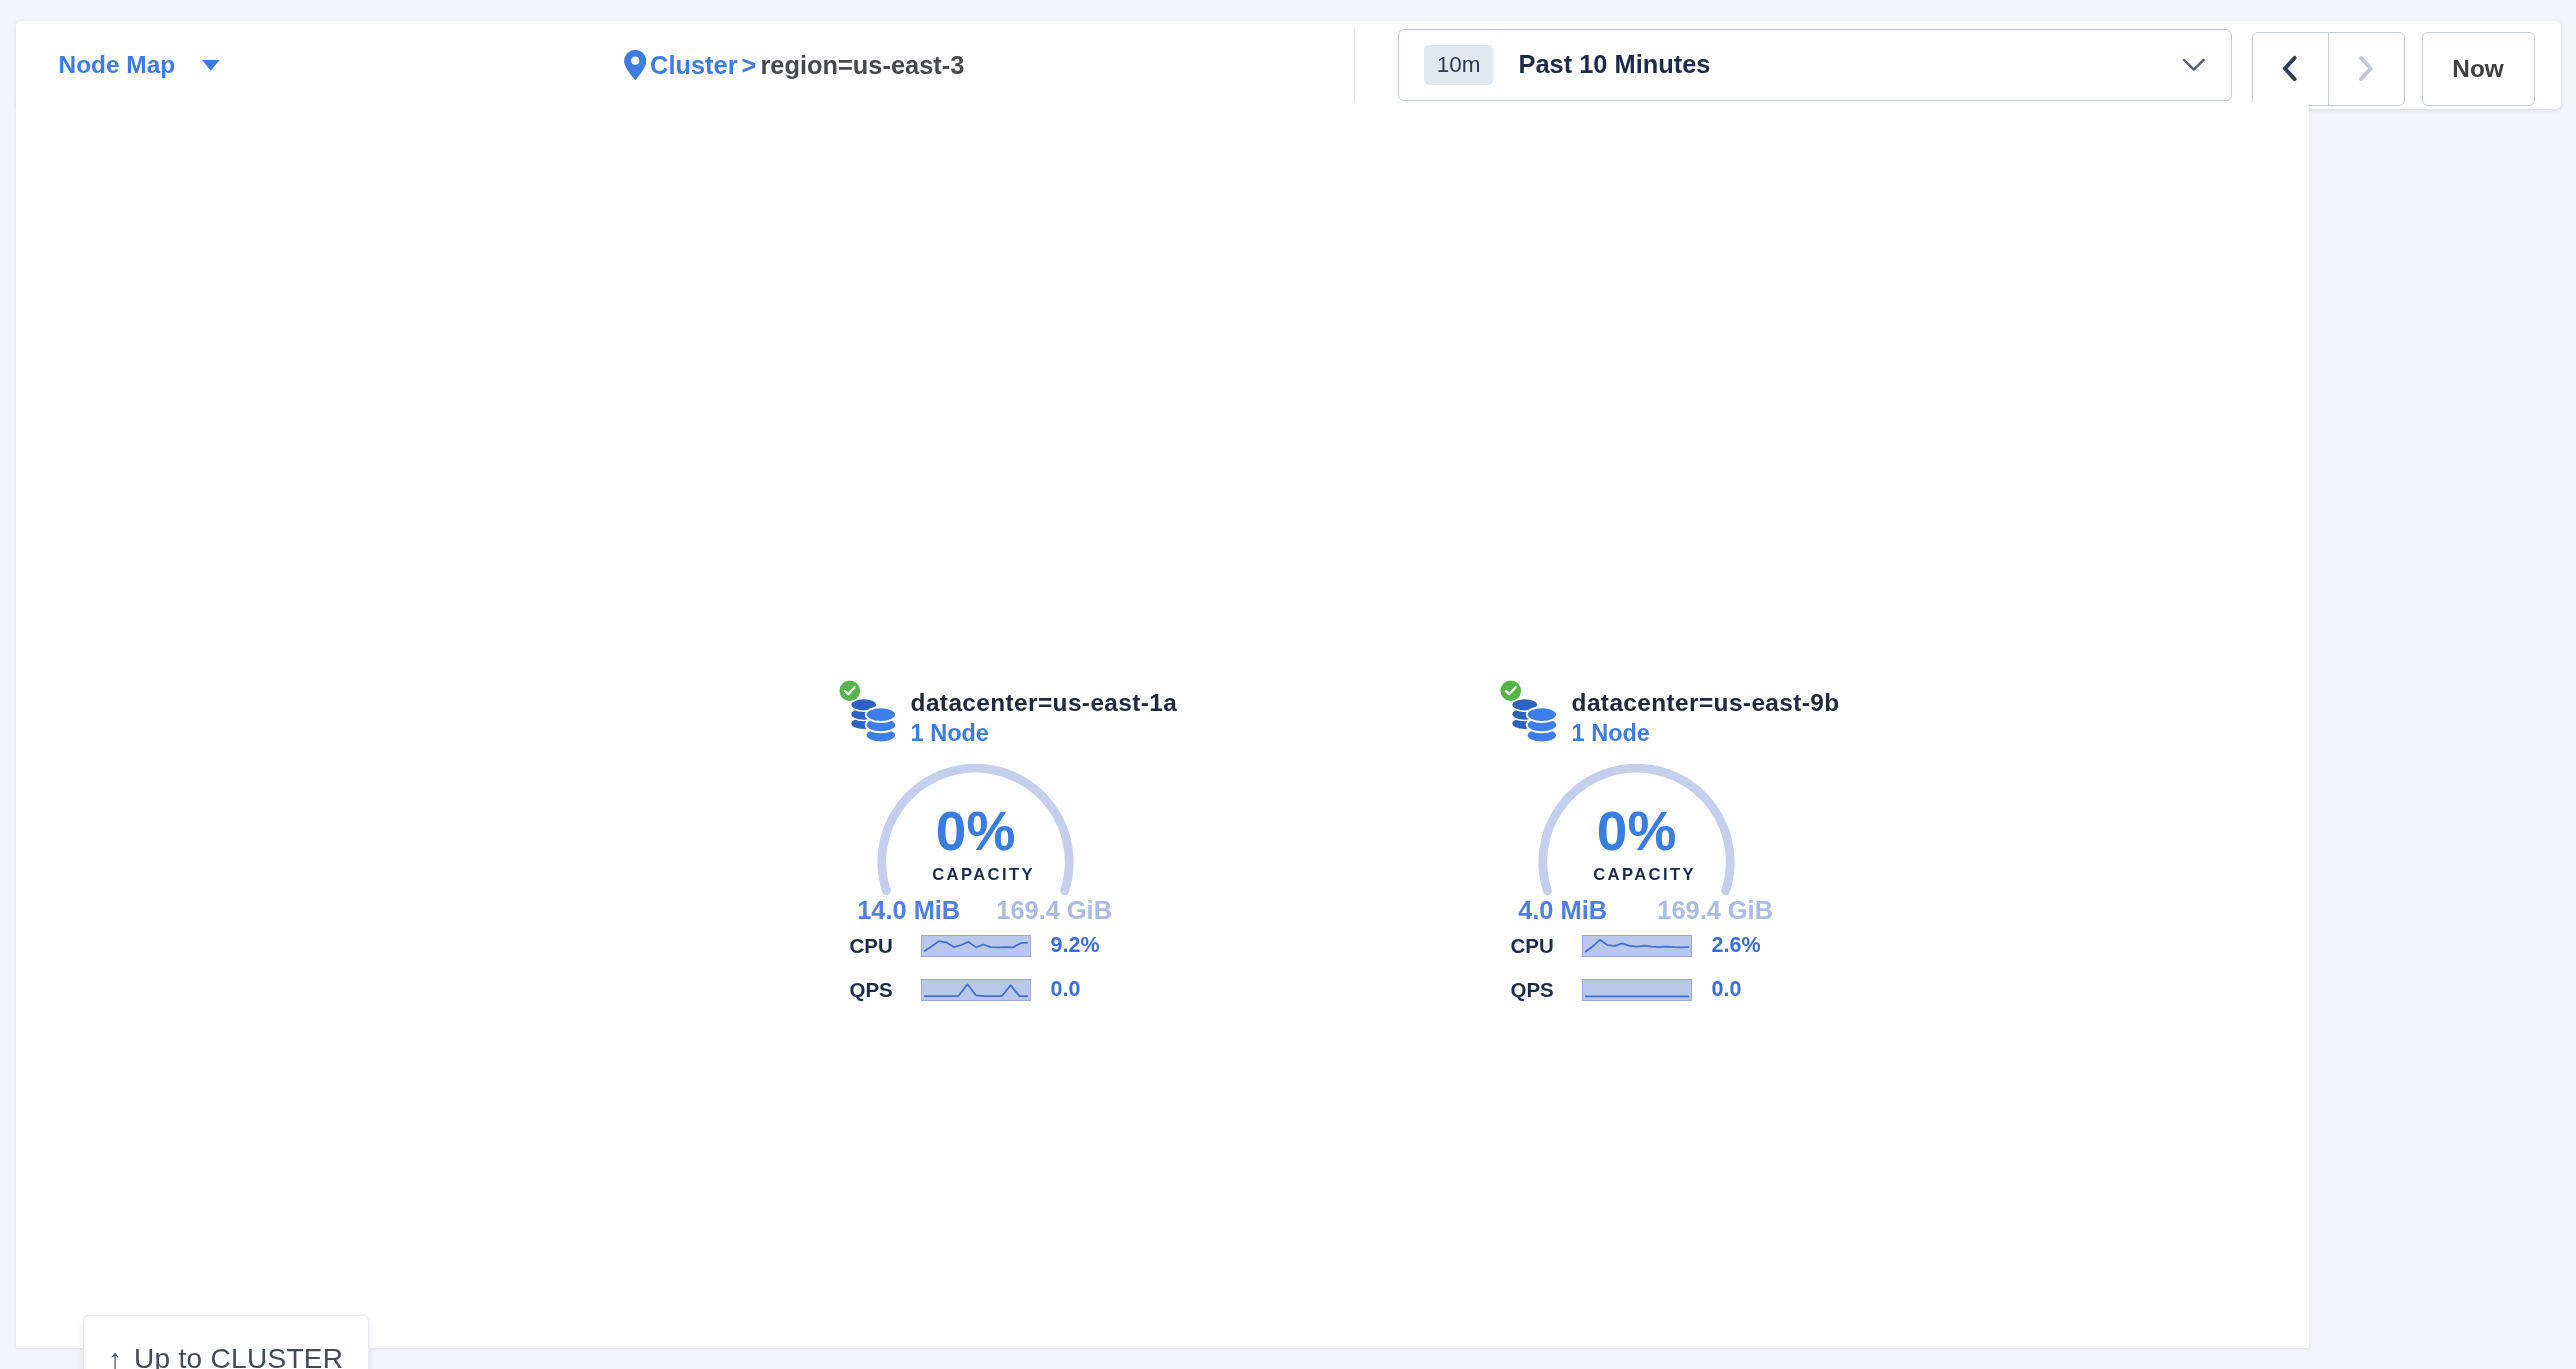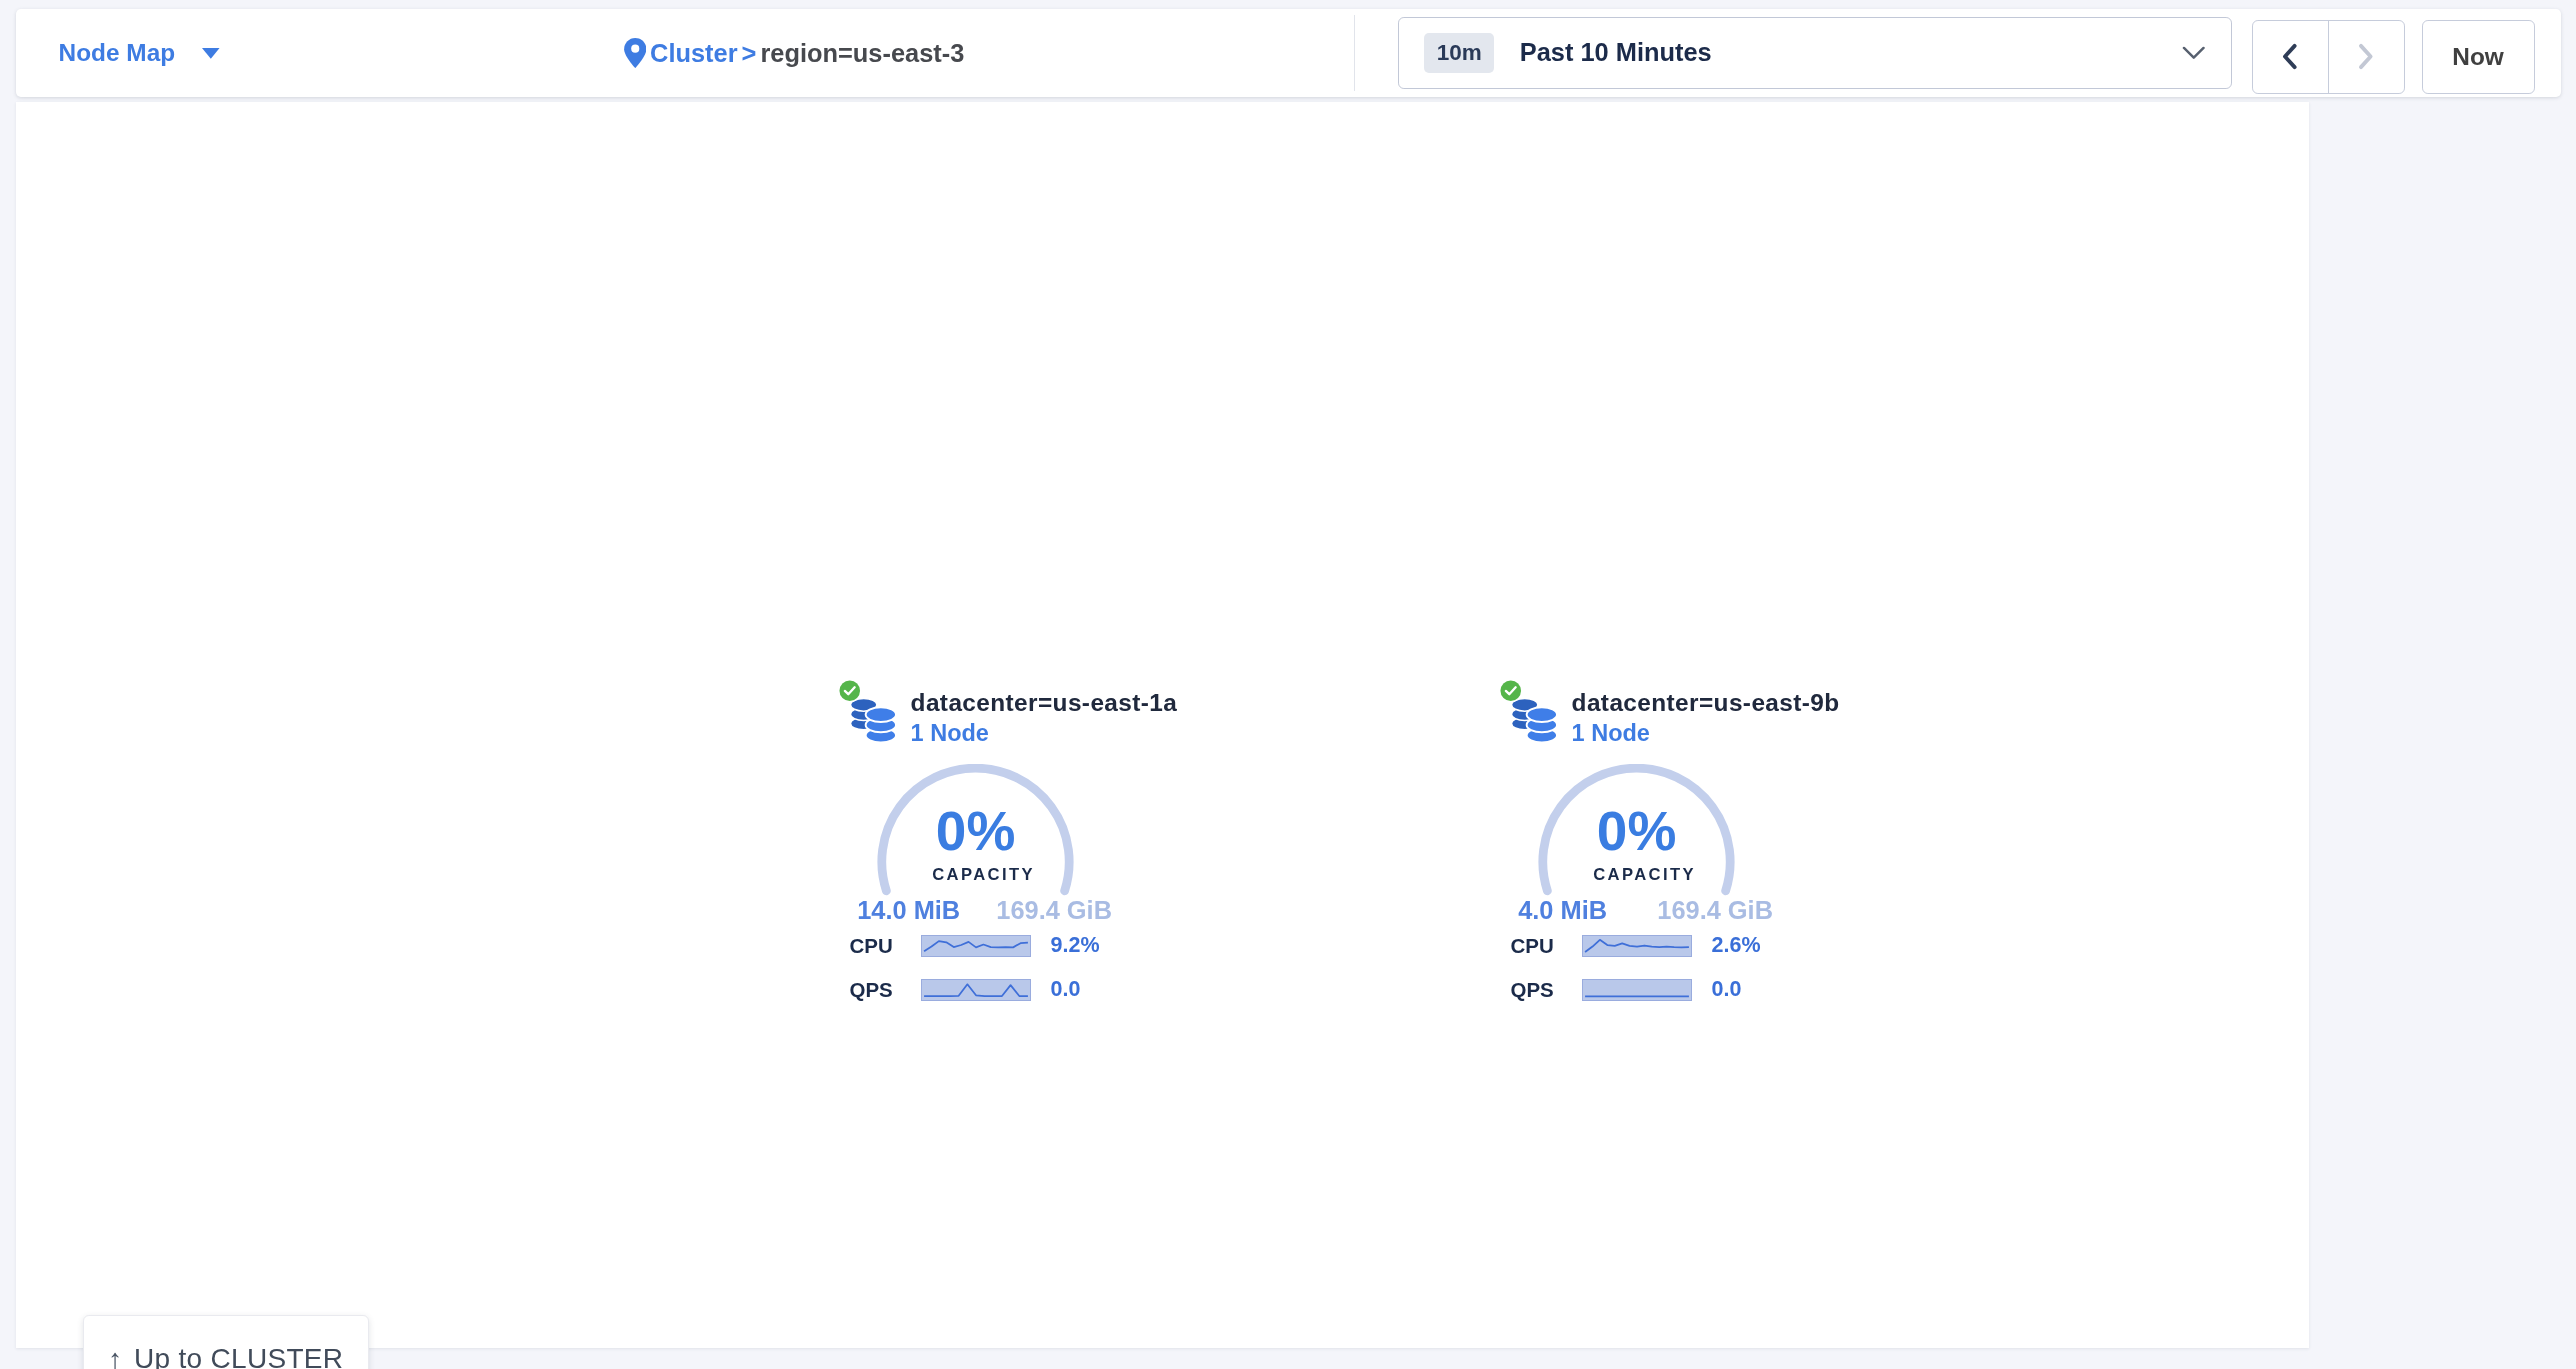--- a/index.html
+++ b/index.html
@@ -1,32 +1,32 @@
 <!DOCTYPE html>
 <html><head>
 <meta charset="utf-8">
 <style>
   html,body{margin:0;padding:0;}
   body{font-family:"Liberation Sans",sans-serif;background:#F4F5FA;}
   .screen{position:relative;width:2576px;height:1369px;background:#F4F5FA;overflow:hidden;}
 
   
-  .header{position:absolute;left:15.6px;top:9px;width:2545px;height:88px;background:#FFFFFF;
+  .header{position:absolute;left:15.6px;top:21px;width:2545px;height:88px;background:#FFFFFF;
           border-radius:4.9px;box-shadow:0 1px 3.9px rgba(60,70,90,0.18);}
   .view-select{position:absolute;left:43px;top:0;height:88px;display:flex;align-items:center;gap:25.4px;cursor:pointer;}
   .view-select .vlabel{color:#3E7CE2;font-size:24.4px;font-weight:600;}
   .breadcrumb{position:absolute;left:608px;top:0;height:88px;display:flex;align-items:center;gap:4px;}
   .crumb-link{color:#3E7CE2;font-size:25.4px;font-weight:600;text-decoration:none;cursor:pointer;}
   .crumb-sep{color:#3E7CE2;font-size:25.4px;font-weight:700;}
   .crumb-current{color:#47494E;font-size:25.4px;font-weight:700;}
   .header-divider{position:absolute;left:1338px;top:5.9px;bottom:5.9px;width:1px;background:#E1E4EB;}
   .time-select{position:absolute;left:1382px;top:7.8px;width:834px;height:72px;border:1px solid #C2C8D7;
                border-radius:5.9px;display:flex;align-items:center;padding:0 25.4px;box-sizing:border-box;
                gap:25.4px;background:#fff;cursor:pointer;}
-  .time-badge{background:#E3E7EE;border-radius:4.9px;padding:6.8px 12.7px;font-size:22.5px;font-weight:700;color:#2A3A58;}
+  .time-badge{background:#E3E7EE;border-radius:4.9px;padding:6.8px 12.7px;font-size:22.5px;font-weight:400;color:#2A3A58;}
   .time-label{font-size:25.4px;font-weight:700;color:#1C2B4A;}
   .time-chevron{margin-left:auto;}
   .nav-group{position:absolute;left:2236px;top:10.8px;width:153px;height:74px;border:1px solid #C6CCDB;
              border-radius:5.9px;display:flex;background:#fff;box-sizing:border-box;}
   .nav-btn{flex:1;display:flex;align-items:center;justify-content:center;background:none;border:none;cursor:pointer;padding:0;}
   .nav-btn.prev{border-right:1px solid #C6CCDB;}
   .now-btn{position:absolute;left:2406px;top:10.8px;width:113px;height:74px;border:1px solid #C6CCDB;border-radius:5.9px;
            background:#fff;color:#404040;font-size:24.4px;font-weight:700;font-family:"Liberation Sans",sans-serif;cursor:default;}
 
   

